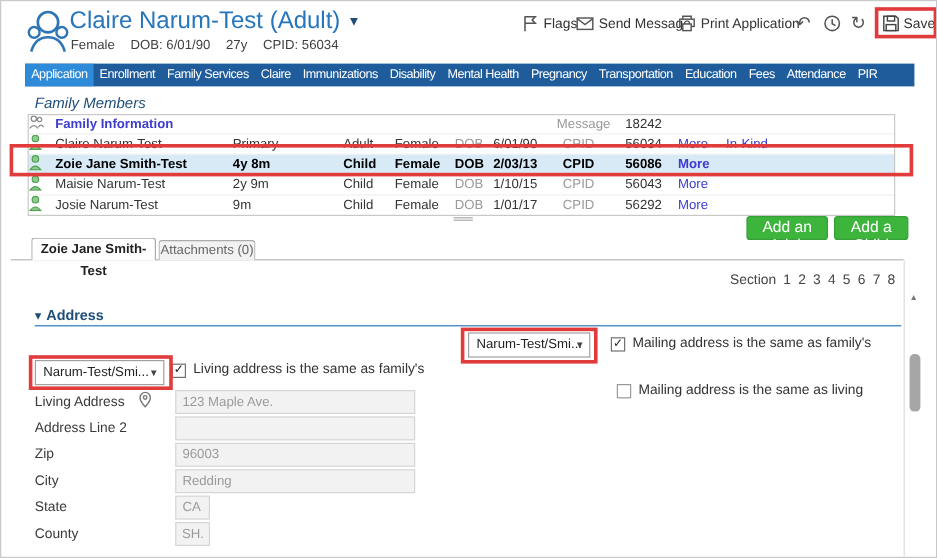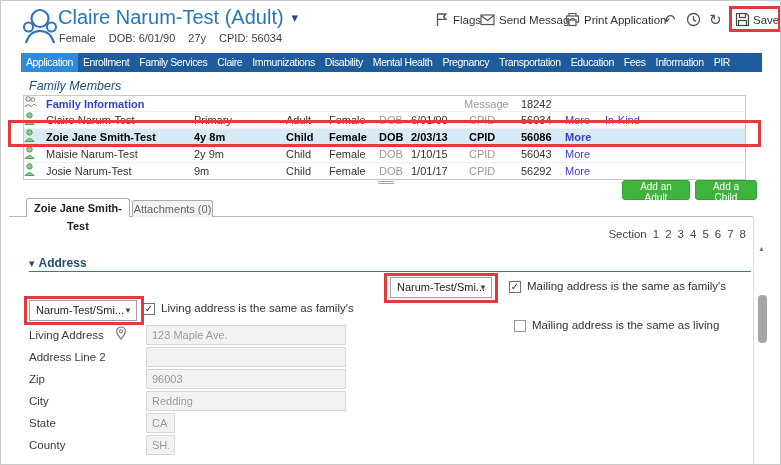--- a/index.html
+++ b/index.html
@@ -60,21 +60,21 @@
   .c-ext  { left:581px; }
   .c-fidl { left:440px; }
   .c-fid  { left:497px; }
   .link { color:#3c3ccf; text-decoration:none; cursor:pointer; }
   .fm-info-link { font-weight:bold; }
 
   .splitter { position:absolute; left:377px; top:180px; width:16px; height:3px;
               border-top:1px solid #aaa; border-bottom:1px solid #aaa; cursor:row-resize; }
 
   .greenbtn { position:absolute; top:179px; height:20px; background:#3db53d;
-              border:1px solid #35a035; border-radius:3px; color:#fff; font-size:10px;
+              border:1px solid #35a035; border-radius:3px; color:#fff; font-size:13px;
               font-family:inherit; padding:0 9px; cursor:pointer; }
   .btn-adult { left:621px; width:68px; }
   .btn-child { left:694px; width:62px; }
 
   
   .tabline { position:absolute; left:8px; top:215px; width:744px; height:1px; background:#b9b9b9; }
   .tab { position:absolute; font-size:11px; text-align:center; cursor:pointer;
          border:1px solid #ababab; border-bottom:none; border-radius:3px 3px 0 0; }
   .tab-active { left:25px; top:197px; width:104px; height:19px; line-height:18px;
                 background:#fff; color:#222; font-weight:bold; z-index:5; }
@@ -191,21 +191,21 @@
     <span class="navitem">Enrollment</span>
     <span class="navitem">Family Services</span>
     <span class="navitem">Claire</span>
     <span class="navitem">Immunizations</span>
     <span class="navitem">Disability</span>
     <span class="navitem">Mental Health</span>
     <span class="navitem">Pregnancy</span>
     <span class="navitem">Transportation</span>
     <span class="navitem">Education</span>
     <span class="navitem">Fees</span>
-    <span class="navitem">Information</span>
+    <span class="navitem">Attendance</span>
     <span class="navitem">PIR</span>
   </div>
 
   <div class="fm-title">Family Members</div>
 
   <div class="fmtable">
     <div class="frow" style="top:0;height:16px;">
       <svg class="c-ico" style="width:13px;height:12px;" viewBox="0 0 13 12">
         <circle cx="4.2" cy="3" r="2.2" fill="none" stroke="#8a8a8a" stroke-width="1.1"></circle>
         <circle cx="9" cy="3.6" r="1.8" fill="none" stroke="#8a8a8a" stroke-width="1"></circle>

